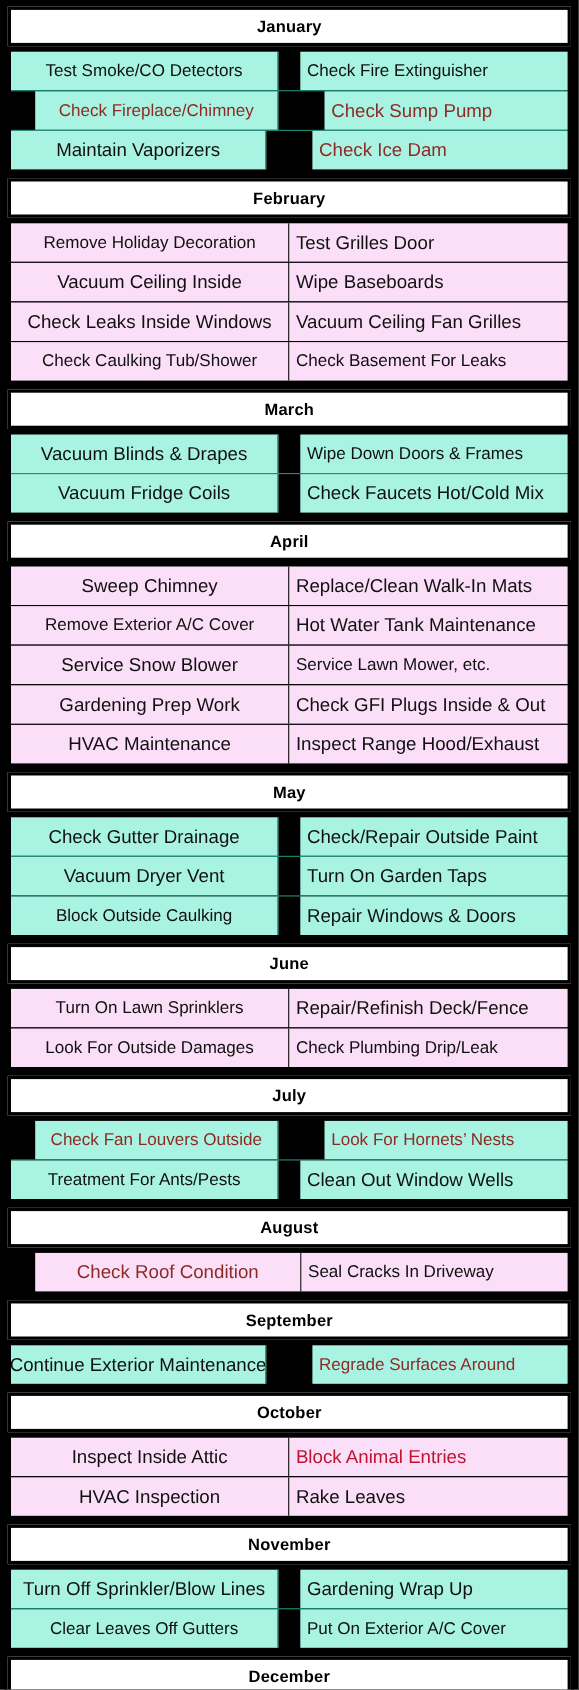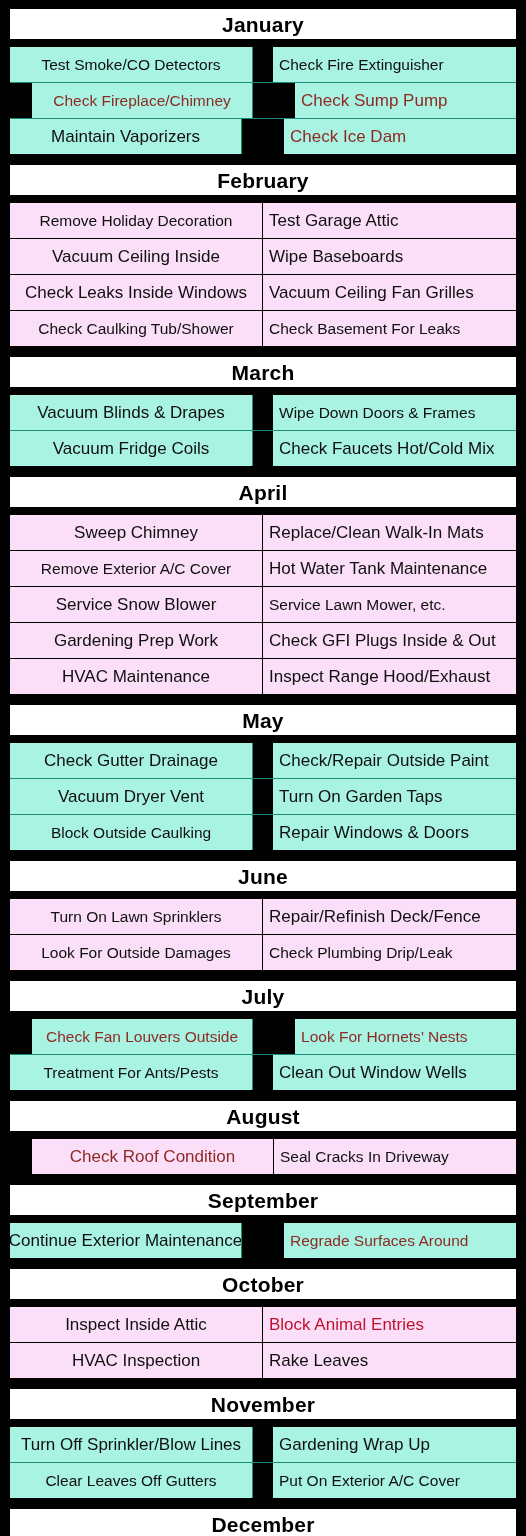--- a/index.html
+++ b/index.html
@@ -36,21 +36,21 @@
     box-sizing: border-box;
     background: #ffffff;
     border: 3px solid #000000;
     margin: 2px 3px 2px 3px;
     height: 36px;
     display: flex;
     align-items: center;
     justify-content: center;
   }
   .month-header-label {
-    font-size: 21px;
+    font-size: 15px;
     font-weight: bold;
     color: #000000;
     letter-spacing: 0.2px;
     line-height: 1;
     text-align: center;
   }
 
   
   .task-grid {
     box-sizing: border-box;
@@ -130,21 +130,21 @@
         </div>
       </div>
     </div>
     <div class="month-block">
       <div class="month-header">
         <div class="month-header-label">February</div>
       </div>
       <div class="task-grid theme-pink">
         <div class="task-row">
           <div class="task-cell left tx-dark fit">Remove Holiday Decoration</div>
-          <div class="task-cell right tx-dark">Test Garage Attic</div>
+          <div class="task-cell right tx-dark">Test Grilles Door</div>
         </div>
         <div class="task-row">
           <div class="task-cell left tx-dark">Vacuum Ceiling Inside</div>
           <div class="task-cell right tx-dark">Wipe Baseboards</div>
         </div>
         <div class="task-row">
           <div class="task-cell left tx-dark fit-s">Check Leaks Inside Windows</div>
           <div class="task-cell right tx-dark fit-s">Vacuum Ceiling Fan Grilles</div>
         </div>
         <div class="task-row">

